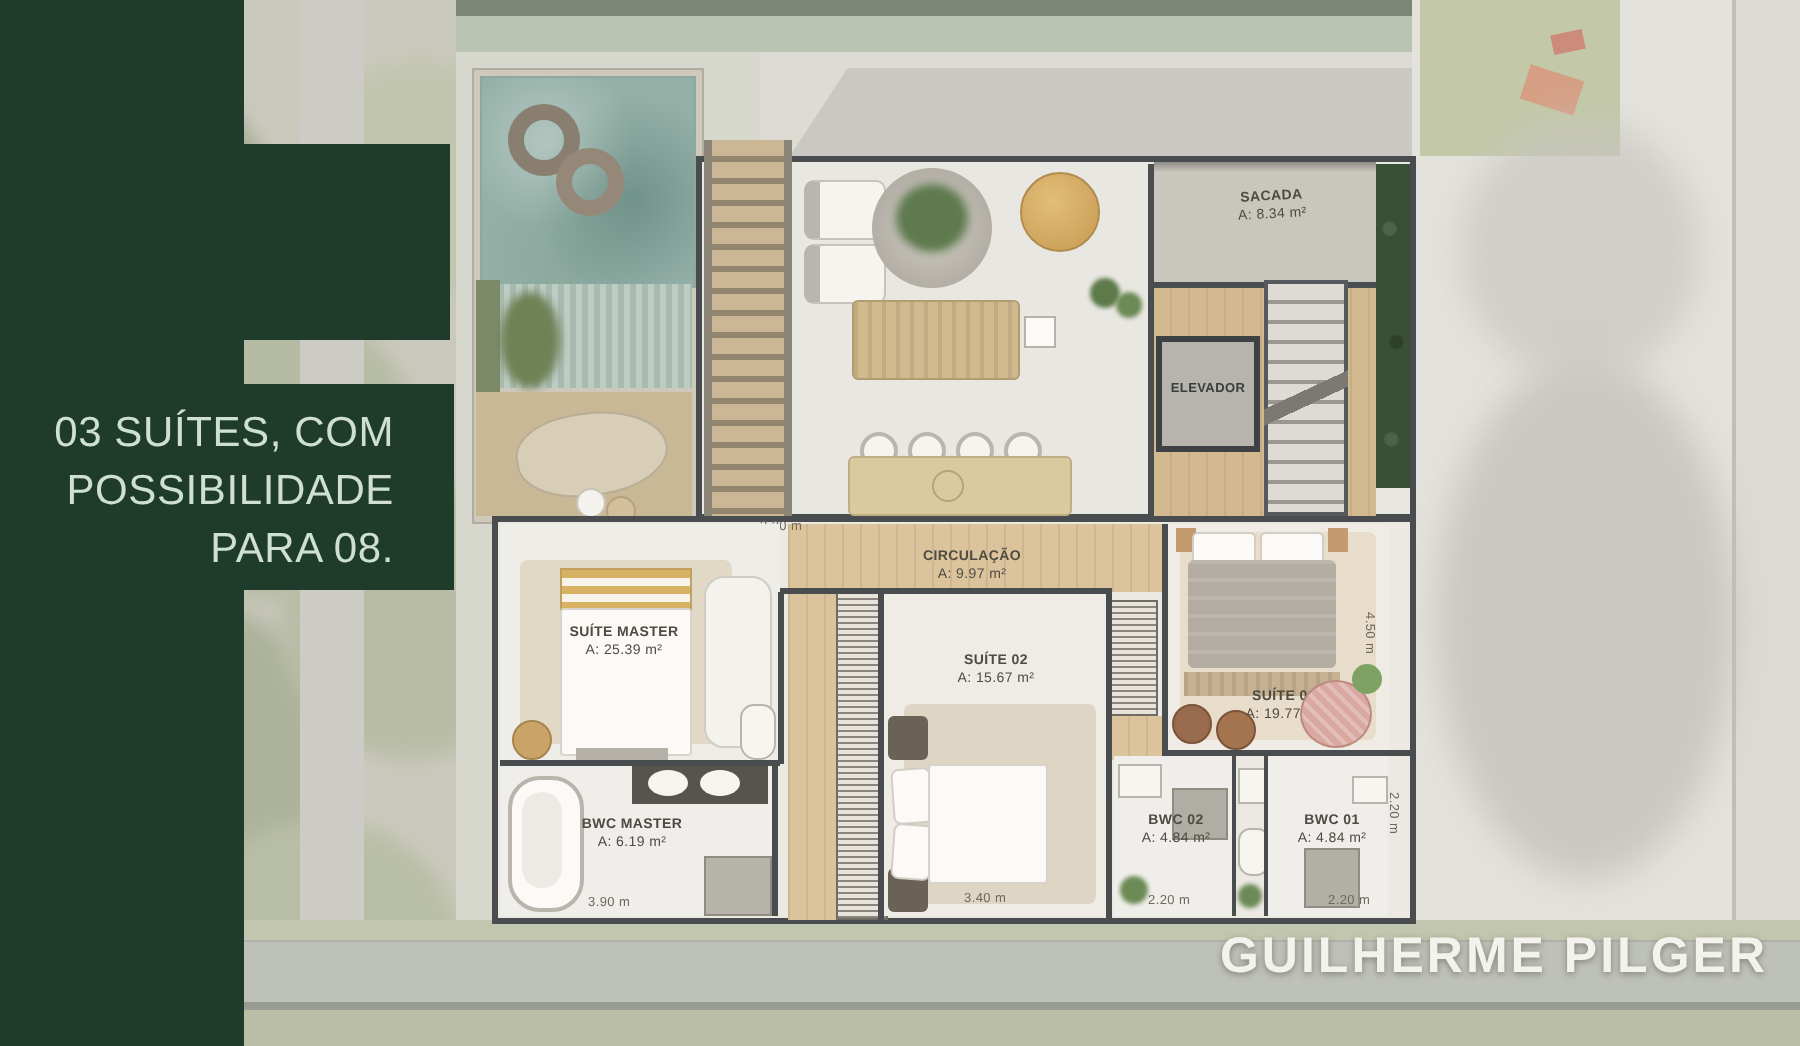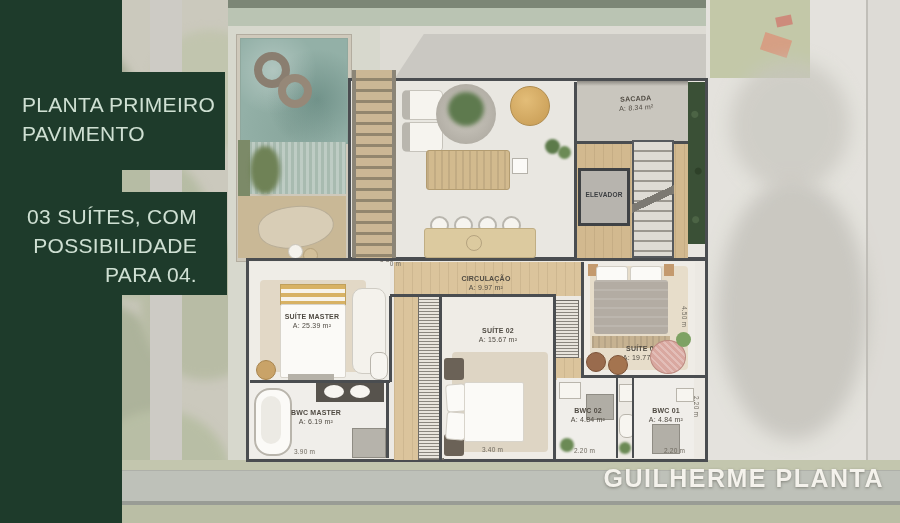--- a/index.html
+++ b/index.html
@@ -213,21 +213,20 @@
     <div class="wall" style="left:389px;top:296px;width:3px;height:86px;"></div>
     <div class="wall" style="left:386px;top:382px;width:3px;height:76px;"></div>
     <div class="wall" style="left:616px;top:378px;width:2px;height:80px;"></div>
     <div class="wall" style="left:632px;top:378px;width:2px;height:80px;"></div>
   </div>
 
   <div class="a" style="inset:0;pointer-events:none;">
     <div class="a" style="left:0;top:0;width:122px;height:523px;background:#1e3b2b;"></div>
     <div class="a" style="left:0;top:72px;width:225px;height:98px;background:#1e3b2b;"></div>
     <div class="a" style="left:0;top:192px;width:227px;height:103px;background:#1e3b2b;"></div>
-    <div class="a panelTxt" style="left:22px;top:90px;width:195px;font-size:21px;line-height:29px;letter-spacing:.3px;">PLANTA PRIMEIRO PAVIMENTO</div>
-    <div class="a panelTxt" style="left:20px;top:202px;width:177px;font-size:21px;line-height:29px;letter-spacing:.3px;text-align:right;">03 SUÍTES, COM POSSIBILIDADE PARA 04.</div>
+    <div class="a panelTxt" style="left:20px;top:202px;width:177px;font-size:21px;line-height:29px;letter-spacing:.3px;text-align:right;">03 SUÍTES, COM POSSIBILIDADE PARA 08.</div>
   </div>
 
   <div class="a" style="right:16px;top:466px;text-align:right;">
-    <div style="font-size:25px;font-weight:bold;letter-spacing:1.5px;color:#f4f2ec;text-shadow:0 1px 3px rgba(80,78,70,.55);line-height:24px;">GUILHERME PLANTA</div>
+    <div style="font-size:25px;font-weight:bold;letter-spacing:1.5px;color:#f4f2ec;text-shadow:0 1px 3px rgba(80,78,70,.55);line-height:24px;">GUILHERME PILGER</div>
   </div>
 
 </div>
 
 </body></html>

